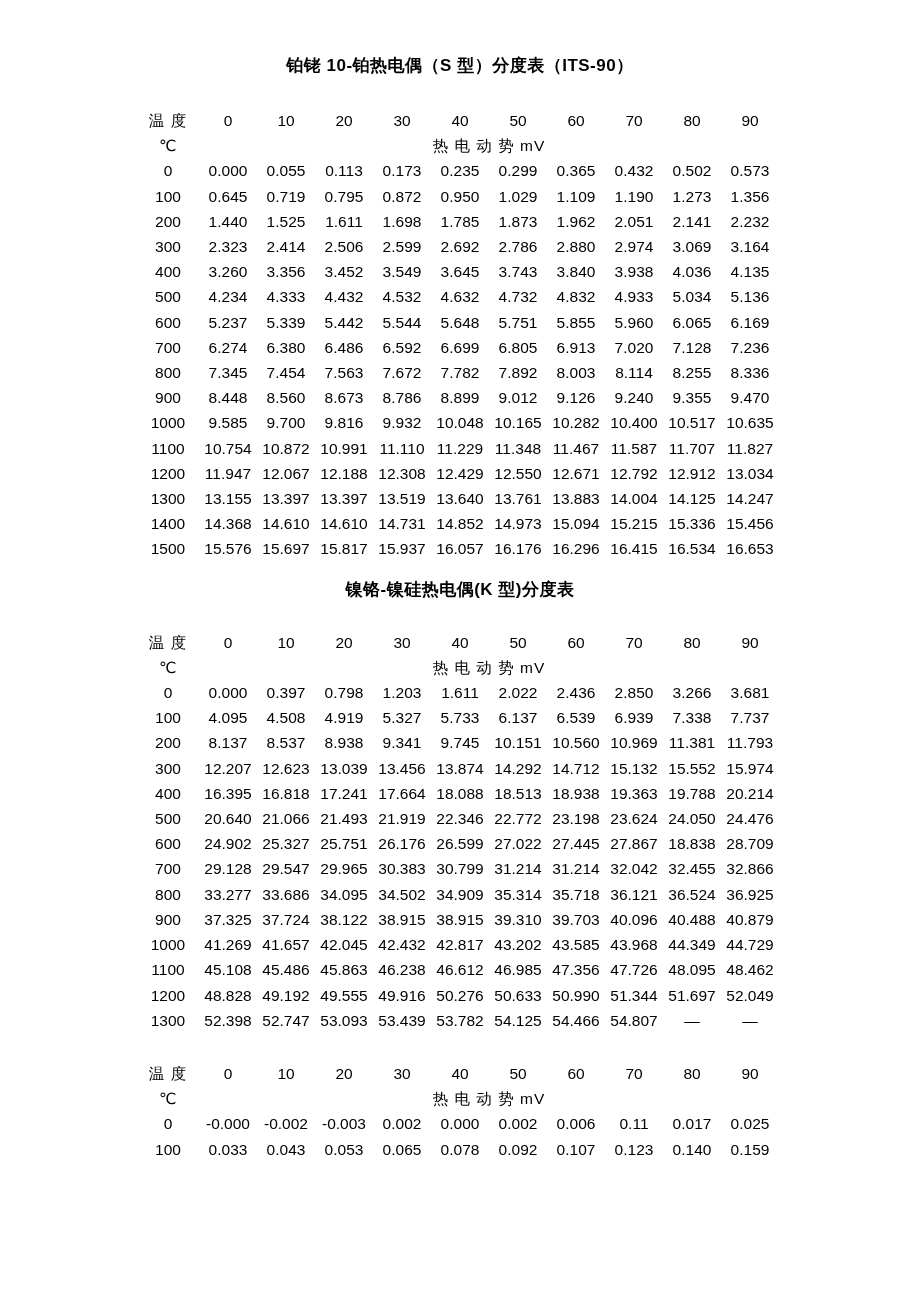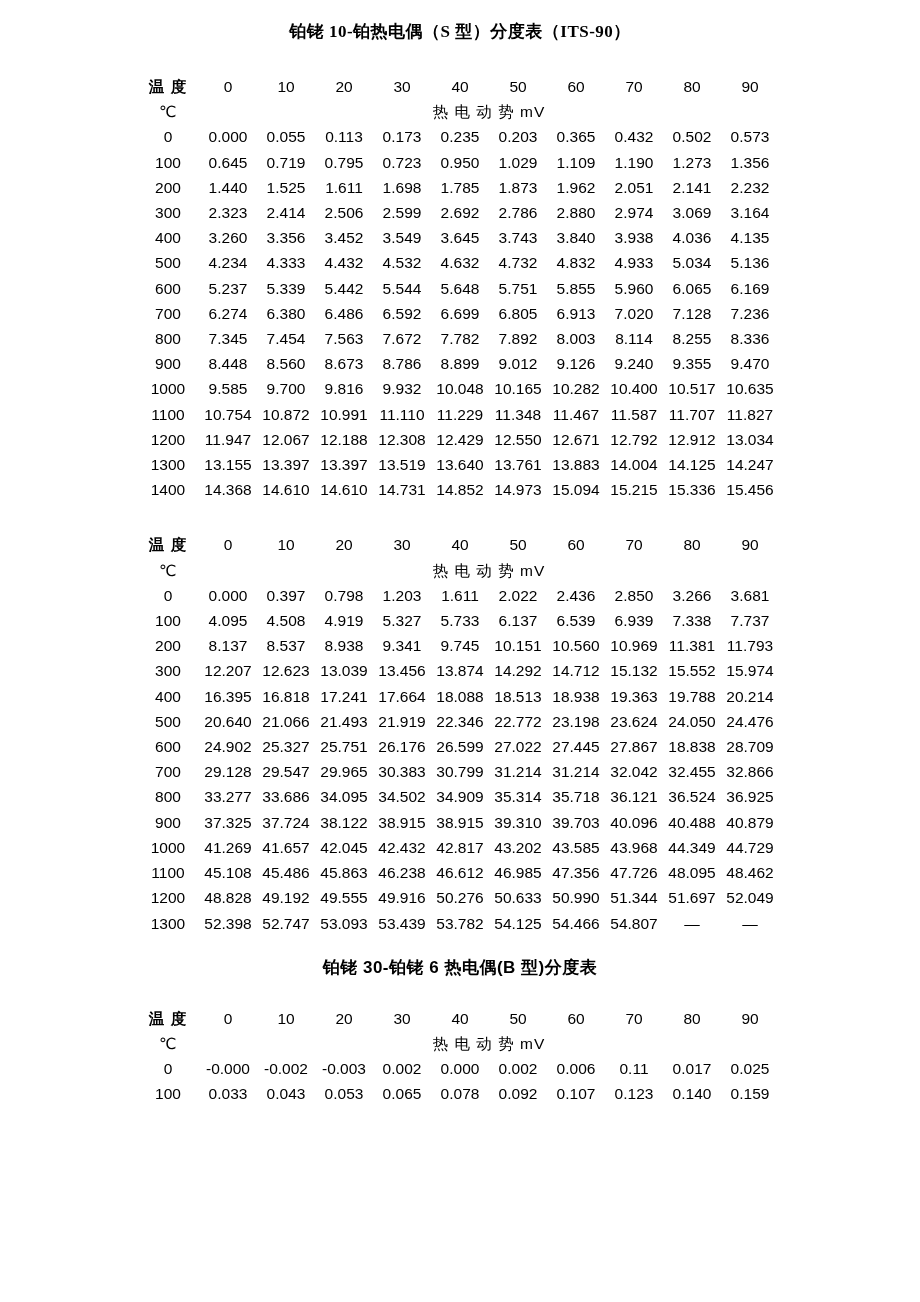--- a/index.html
+++ b/index.html
@@ -35,23 +35,23 @@
     text-align: center;
     vertical-align: middle;
     padding: 0;
     height: 25.2px;
     line-height: 25.2px;
     font-size: 15.5px;
     white-space: nowrap;
     overflow: visible;
   }
   .tc-table th.emf-header { letter-spacing: 1px; }
-  .tc-table th.temp-header { letter-spacing: 1px; font-weight: bold; }
-
-  #sec0 .tc-title { margin-top: 22px; font-family: Liberation Serif, serif; }
+  .tc-table th.temp-header { letter-spacing: 1px; }
+
+  #sec0 .tc-title { margin-top: 56px; }
   #sec0 .tc-table { margin-top: 32px; }
   #sec1 .tc-title { margin-top: 18px; }
   #sec1 .tc-table { margin-top: 30px; }
   #sec2 .tc-title { margin-top: 22px; }
   #sec2 .tc-table { margin-top: 28px; }
 </style>
 </head>
 <body>
 
 <div class="doc">
@@ -92,32 +92,32 @@
         </tr>
       </thead>
       <tbody>
           <tr>
             <td>0</td>
             <td>0.000</td>
             <td>0.055</td>
             <td>0.113</td>
             <td>0.173</td>
             <td>0.235</td>
-            <td>0.203</td>
+            <td>0.299</td>
             <td>0.365</td>
             <td>0.432</td>
             <td>0.502</td>
             <td>0.573</td>
           </tr>
           <tr>
             <td>100</td>
             <td>0.645</td>
             <td>0.719</td>
             <td>0.795</td>
-            <td>0.723</td>
+            <td>0.872</td>
             <td>0.950</td>
             <td>1.029</td>
             <td>1.109</td>
             <td>1.190</td>
             <td>1.273</td>
             <td>1.356</td>
           </tr>
           <tr>
             <td>200</td>
             <td>1.440</td>
@@ -280,25 +280,39 @@
             <td>14.610</td>
             <td>14.610</td>
             <td>14.731</td>
             <td>14.852</td>
             <td>14.973</td>
             <td>15.094</td>
             <td>15.215</td>
             <td>15.336</td>
             <td>15.456</td>
           </tr>
+          <tr>
+            <td>1500</td>
+            <td>15.576</td>
+            <td>15.697</td>
+            <td>15.817</td>
+            <td>15.937</td>
+            <td>16.057</td>
+            <td>16.176</td>
+            <td>16.296</td>
+            <td>16.415</td>
+            <td>16.534</td>
+            <td>16.653</td>
+          </tr>
         </tbody>
     </table>
   </section>
 
   <section id="sec1">
+    <h2 class="tc-title">镍铬-镍硅热电偶(K 型)分度表</h2>
     <table class="tc-table">
       <colgroup>
         <col class="temp-col">
           <col class="data-col">
           <col class="data-col">
           <col class="data-col">
           <col class="data-col">
           <col class="data-col">
           <col class="data-col">
           <col class="data-col">
@@ -506,21 +520,20 @@
             <td>54.466</td>
             <td>54.807</td>
             <td>—</td>
             <td>—</td>
           </tr>
         </tbody>
     </table>
   </section>
 
   <section id="sec2">
-    <h2 class="tc-title">铂铑 30-铂铑 6 热电偶(B 型)分度表</h2>
     <table class="tc-table">
       <colgroup>
         <col class="temp-col">
           <col class="data-col">
           <col class="data-col">
           <col class="data-col">
           <col class="data-col">
           <col class="data-col">
           <col class="data-col">
           <col class="data-col">

